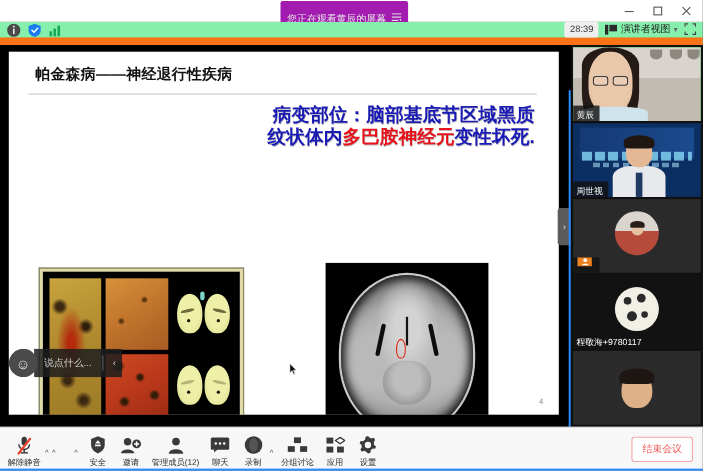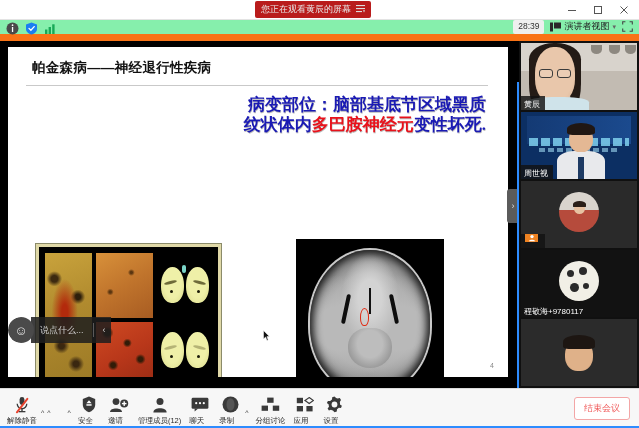--- a/index.html
+++ b/index.html
@@ -10,22 +10,22 @@
     overflow: hidden;
   }
   #app { position: relative; width: 639px; height: 428px; background: #1a1a1a; }
 
   
   .titlebar {
     position: absolute; left: 0; top: 0; width: 639px; height: 20px;
     background: #ffffff; border-bottom: 1px solid #e3e3e3;
   }
   .share-pill {
-    position: absolute; left: 255px; top: 1px; height: 17px;
-    background: #b91c1c; color: #e8e8e8; border-radius: 2px;
+    position: absolute; left: 255px; top: 1px; height: 32px;
+    background: #a21caf; color: #e8e8e8; border-radius: 2px;
     display: flex; align-items: center; gap: 5px; padding: 0 6px;
     font-size: 9px; line-height: 1; white-space: nowrap;
   }
   .share-pill .menu-glyph { font-size: 9px; color: #d8d8d8; letter-spacing: -1px; }
   .win-controls {
     position: absolute; right: 2px; top: 0; height: 20px;
     display: flex; align-items: center; gap: 0;
   }
   .win-btn {
     width: 26px; height: 20px; display: flex; align-items: center; justify-content: center;
@@ -74,21 +74,21 @@
     background: #c9c9c9;
   }
   .slide-body {
     position: absolute; left: 78px; top: 48px; width: 400px;
     text-align: right; line-height: 1.18;
     font-size: 17px; font-weight: bold; color: #1a1ab4;
     text-shadow: 0.5px 0.5px 0 rgba(0,0,0,.28);
     white-space: nowrap;
   }
   .slide-body .hl { color: #e8121b; }
-  .slide-body .l2 { display: block; font-family: Liberation Serif, serif; }
+  .slide-body .l2 { display: block; }
 
   .photo-panel {
     position: absolute; left: 28px; top: 197px; width: 185px; height: 147px;
     background: #000; border: 3px solid #e0d9a8; box-shadow: 0 0 0 1px #8b8b6a;
     padding: 6px; display: flex; gap: 4px;
   }
   .ph-col { display: flex; flex-direction: column; gap: 4px; height: 100%; }
   .ph-a { width: 47px; height: 100%; background:
       radial-gradient(ellipse at 42% 46%, #b32a0c 0 8%, rgba(179,42,12,0) 34%),
       radial-gradient(circle at 20% 20%, #3d2a10 0 3%, rgba(0,0,0,0) 7%),
@@ -287,21 +287,21 @@
       background:#1d1612; border-radius:50% 50% 18% 18%; }
 
   
   .toolbar {
     position: absolute; left: 0; top: 388px; width: 639px; height: 40px;
     background: #f7f7f7; border-top: 1px solid #dcdcdc;
     display: flex; align-items: center;
   }
   .tb-items { display: flex; align-items: flex-end; height: 40px; padding-left: 3px; }
   .tb-item {
-    display: flex; flex-direction: column; justify-content: center;
+    display: flex; flex-direction: column; align-items: center; justify-content: center;
     min-width: 30px; padding: 2px 4px 3px; position: relative;
   }
   .tb-item .ico { height: 18px; display: flex; align-items: center; justify-content: center; }
   .tb-item .lbl { font-size: 7.5px; color: #2b2b2b; margin-top: 2px; white-space: nowrap; }
   .tb-caret {
     font-size: 7px; color: #3a3a3a; padding: 0 3px 13px 0; align-self: flex-end;
   }
   .tb-spacer { width: 14px; }
   .end-btn {
     margin-left: auto; margin-right: 9px;

